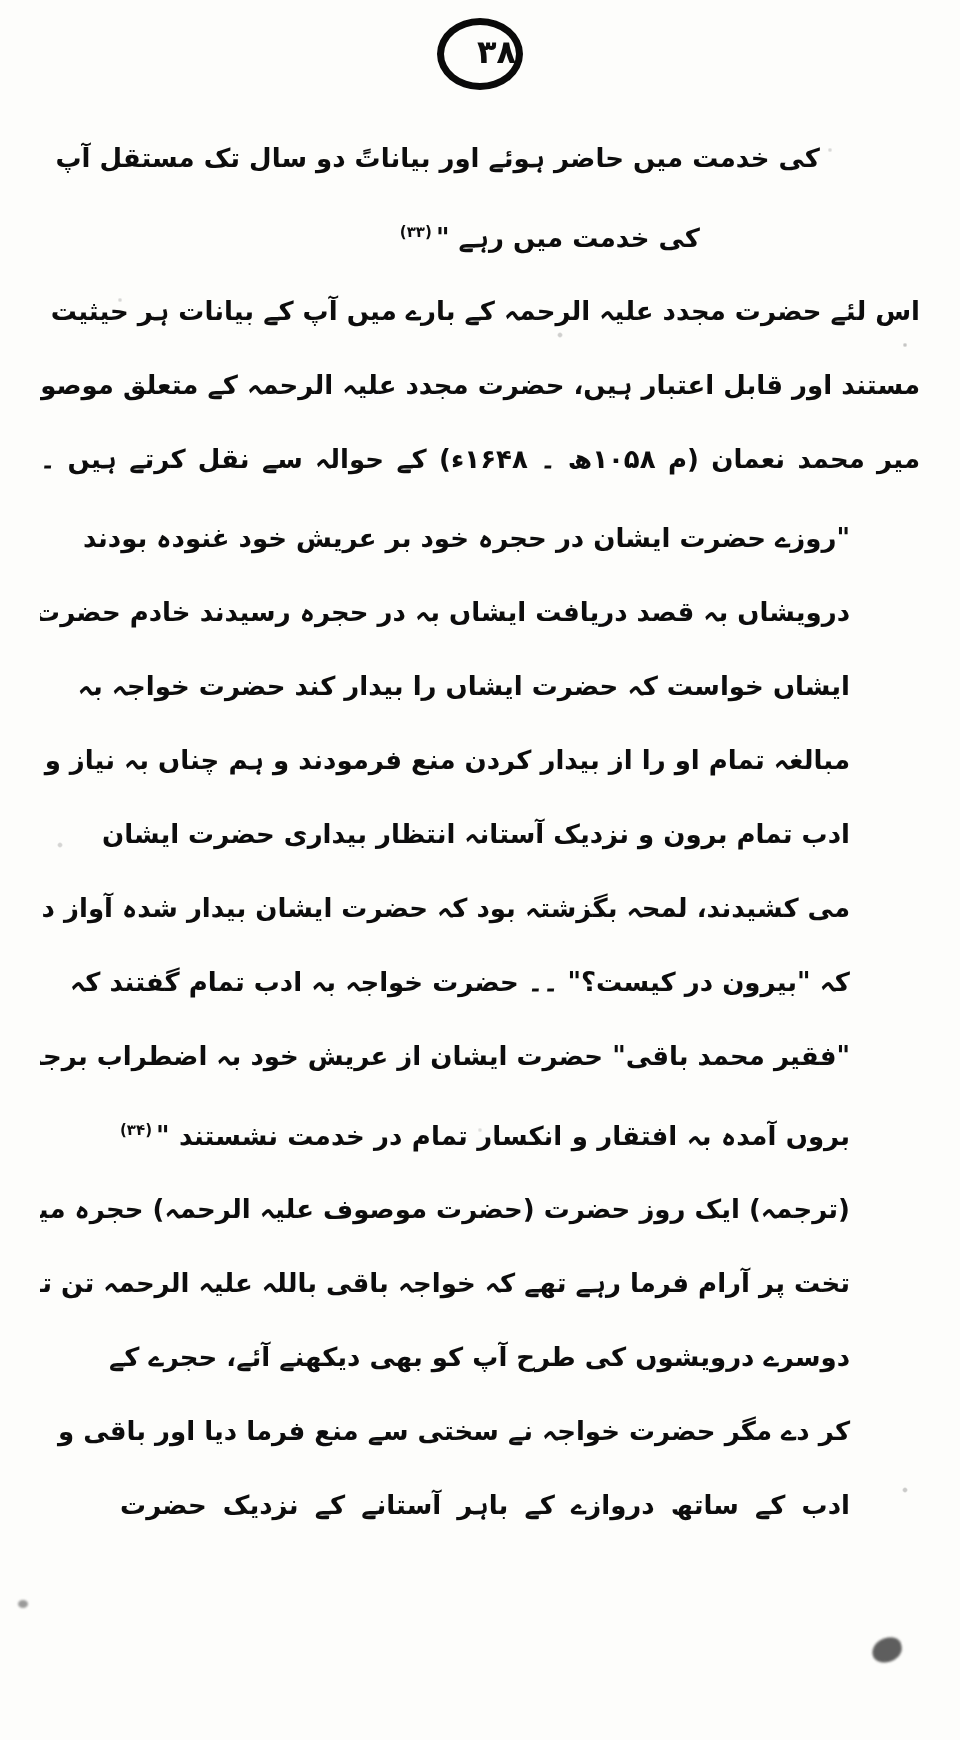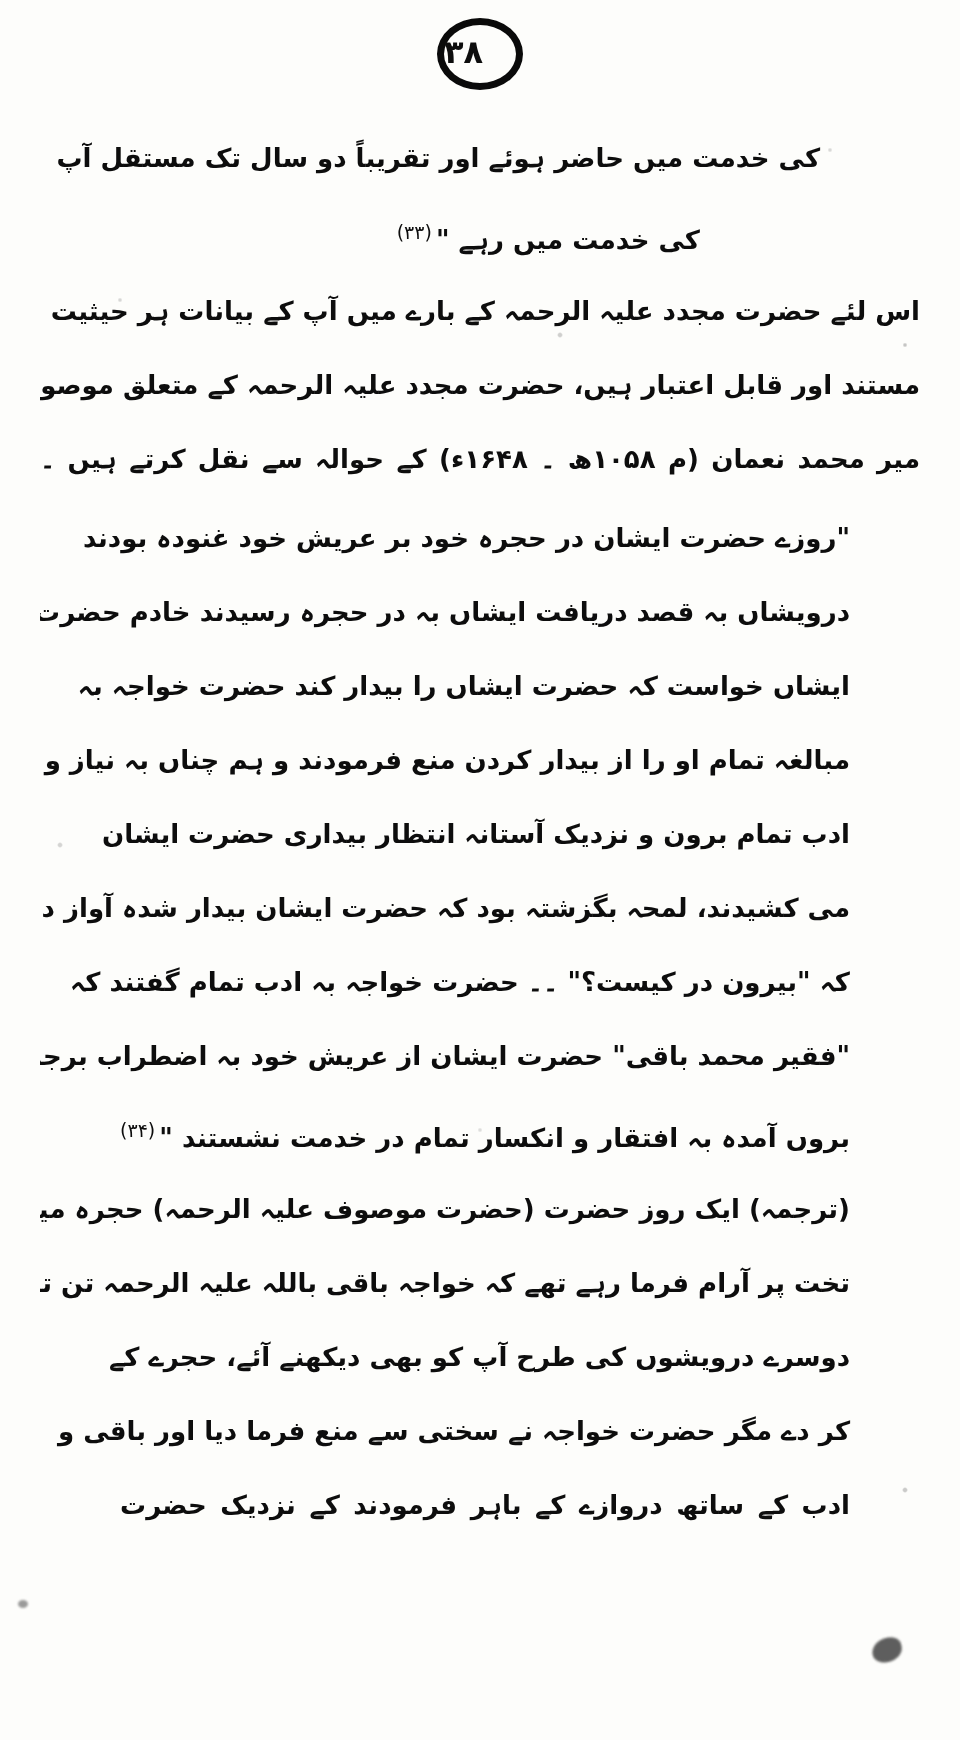--- a/index.html
+++ b/index.html
@@ -27,21 +27,21 @@
     overflow: hidden;
   }
   .page-number-badge {
     width: 72px;
     height: 58px;
     border: 7px solid #0a0a0a;
     border-radius: 50%;
     margin: 18px auto 6px auto;
     display: flex;
     align-items: center;
-    justify-content: flex-end;
+    justify-content: flex-start;
   }
   .page-number-badge span {
     font-size: 32px;
     font-weight: bold;
     line-height: 1;
     transform: translateY(-2px);
   }
   .text-block {
     direction: rtl;
     padding: 20px 40px 0 40px;
@@ -60,22 +60,22 @@
   .line.hang-last  {
     text-align: right;
     text-align-last: right;
     padding-right: 220px;
   }
   .line.full  { padding: 0; }
   .line.quote { padding-right: 70px; padding-left: 80px; }
   .line.trans { padding-right: 70px; padding-left: 80px; }
   .para-gap { margin-top: 5px; }
   sup.footnote {
-    font-size: 19px;
-    font-weight: normal;
+    font-size: 15px;
+    font-weight: bold;
     vertical-align: super;
     margin-right: 4px;
     letter-spacing: 1px;
   }
   .ink-smudge {
     position: absolute;
     top: 1638px;
     right: 58px;
     width: 30px;
     height: 24px;
@@ -98,35 +98,35 @@
   }
 </style>
 </head>
 <body>
 
 <div class="page">
   <div class="page-number-badge">
     <span>۳۸</span>
   </div>
   <div class="text-block" id="text-block">
-      <div class="line hang-first para-gap"><span>کی خدمت میں حاضر ہوئے اور تقریباً دو سال تک مستقل آپ</span></div>
+      <div class="line hang-first para-gap"><span>کی خدمت میں حاضر ہوئے اور بیاناتً دو سال تک مستقل آپ</span></div>
       <div class="line hang-last"><span>کی خدمت میں رہے "</span><sup class="footnote">(۳۳)</sup></div>
       <div class="line full para-gap"><span>اس لئے حضرت مجدد علیہ الرحمہ کے بارے میں آپ کے بیانات ہر حیثیت سے</span></div>
       <div class="line full"><span>مستند اور قابل اعتبار ہیں، حضرت مجدد علیہ الرحمہ کے متعلق موصوف ایک اور واقعہ</span></div>
       <div class="line full"><span>میر محمد نعمان (م ۱۰۵۸ھ ۔ ۱۶۴۸ء) کے حوالہ سے نقل کرتے ہیں ۔</span></div>
       <div class="line quote para-gap"><span>"روزے حضرت ایشان در حجرہ خود بر عریش خود غنودہ بودند</span></div>
       <div class="line quote"><span>درویشاں بہ قصد دریافت ایشاں بہ در حجرہ رسیدند خادم حضرت</span></div>
       <div class="line quote"><span>ایشاں خواست کہ حضرت ایشاں را بیدار کند حضرت خواجہ بہ</span></div>
       <div class="line quote"><span>مبالغہ تمام او را از بیدار کردن منع فرمودند و ہم چناں بہ نیاز و</span></div>
       <div class="line quote"><span>ادب تمام برون و نزدیک آستانہ انتظار بیداری حضرت ایشان</span></div>
       <div class="line quote"><span>می کشیدند، لمحہ بگزشتہ بود کہ حضرت ایشان بیدار شدہ آواز دادند</span></div>
       <div class="line quote"><span>کہ "بیرون در کیست؟" ۔۔ حضرت خواجہ بہ ادب تمام گفتند کہ</span></div>
       <div class="line quote"><span>"فقیر محمد باقی" حضرت ایشان از عریش خود بہ اضطراب برجستہ</span></div>
       <div class="line quote"><span>بروں آمدہ بہ افتقار و انکسار تمام در خدمت نشستند "</span><sup class="footnote">(۳۴)</sup></div>
       <div class="line trans para-gap"><span>(ترجمہ) ایک روز حضرت (حضرت موصوف علیہ الرحمہ) حجرہ میں</span></div>
       <div class="line trans"><span>تخت پر آرام فرما رہے تھے کہ خواجہ باقی باللہ علیہ الرحمہ تن تنہا</span></div>
       <div class="line trans"><span>دوسرے درویشوں کی طرح آپ کو بھی دیکھنے آئے، حجرے کے</span></div>
       <div class="line trans"><span>کر دے مگر حضرت خواجہ نے سختی سے منع فرما دیا اور باقی و</span></div>
-      <div class="line trans"><span>ادب کے ساتھ دروازے کے باہر فرمودند کے نزدیک حضرت</span></div>
+      <div class="line trans"><span>ادب کے ساتھ دروازے کے باہر آستانے کے نزدیک حضرت</span></div>
     </div>
   <div class="ink-smudge"></div>
   <div class="ink-dot"></div>
 </div>
 
 </body></html>

